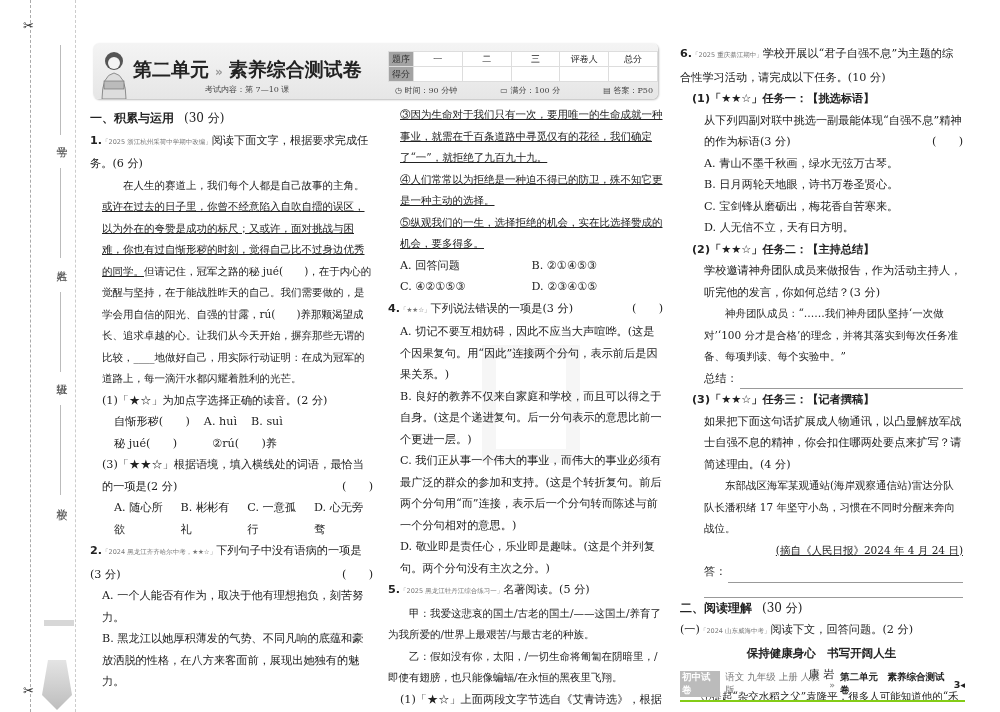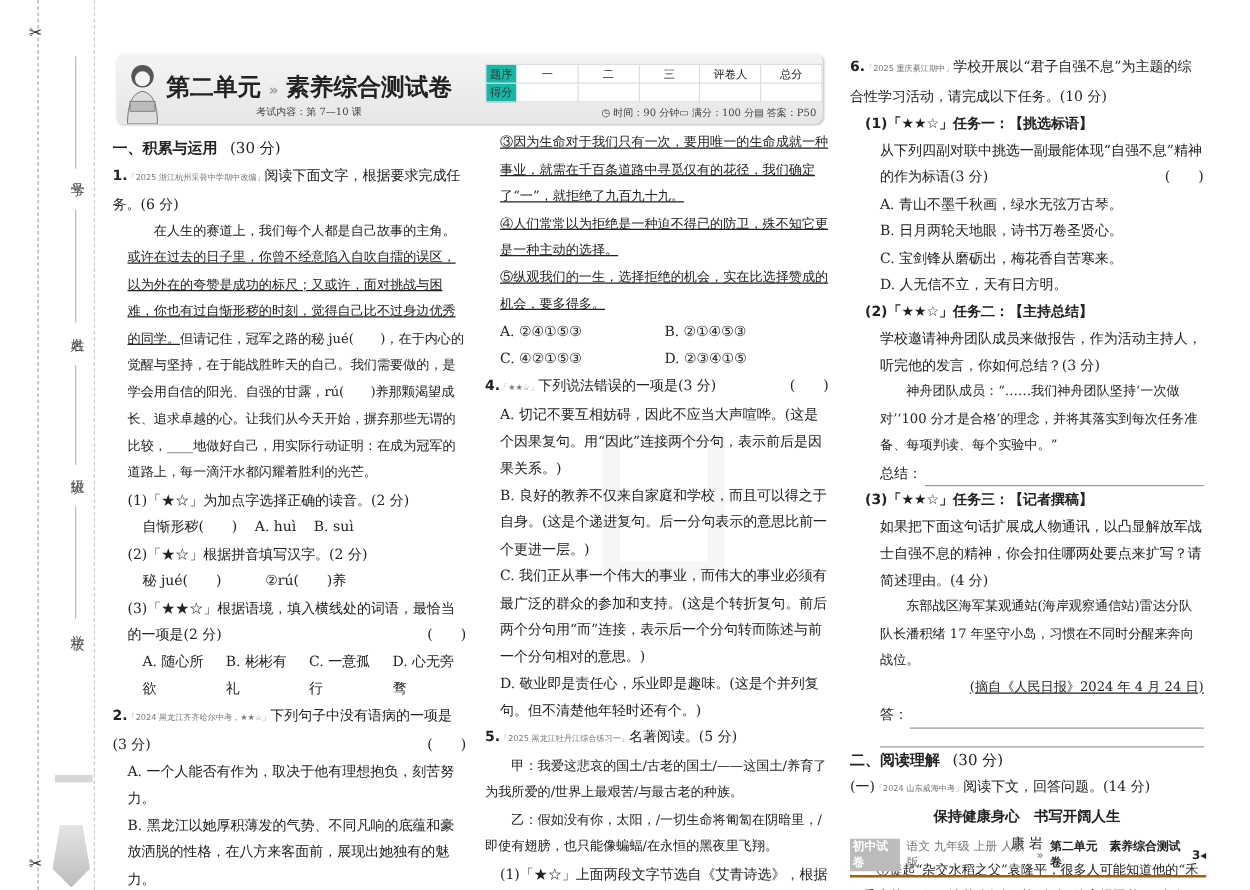--- a/index.html
+++ b/index.html
@@ -22,22 +22,22 @@
   .header{position:absolute;left:93px;top:43px;width:565px;height:56px;border-radius:6px;
           background:linear-gradient(180deg,#f4f4f4,#e6e6e6);box-shadow:1px 1px 2px #bbb;}
   .avatar{position:absolute;left:3px;top:4px;width:36px;height:52px;}
   .unit-title{position:absolute;left:40px;top:14px;font-size:19px;font-weight:bold;color:#222;
               font-family:"DejaVu Sans","Liberation Sans",sans-serif;white-space:nowrap;}
   .unit-title .sep{color:#999;font-size:12px;margin:0 6px;}
   .exam-range{position:absolute;left:112px;top:41px;font-size:8px;color:#444;}
   .score-table{position:absolute;left:295px;top:8px;border-collapse:collapse;background:#fff;font-size:9px;
                font-family:"DejaVu Sans","Liberation Sans",sans-serif;}
   .score-table td{border:1px solid #ddd;height:14px;text-align:center;width:48px;padding:0;}
-  .score-table td.hd{width:24px;background:#14b8a6;color:#333;font-family:Liberation Mono, monospace;}
-  .meta-row{position:absolute;left:302px;top:42px;width:258px;display:flex;justify-content:flex-end;font-size:8px;color:#444;}
+  .score-table td.hd{width:24px;background:#a3a3a3;color:#333;font-family:Liberation Mono, monospace;}
+  .meta-row{position:absolute;left:302px;top:42px;width:258px;display:flex;justify-content:space-between;font-size:8px;color:#444;}
   
   .col{position:absolute;line-height:21.5px;}
   .c1{left:90px;top:108px;width:283px;}
   .c2{left:388px;top:104px;width:275px;}
   .c3{left:680px;top:43px;width:283px;}
   .sec{font-weight:bold;font-size:12px;font-family:"DejaVu Sans","Liberation Sans",sans-serif;}
   .sec .pts{font-weight:normal;font-family:"DejaVu Serif",serif;margin-left:10px;}
   .qn{font-weight:bold;font-family:"DejaVu Sans","Liberation Sans",sans-serif;}
   .src{font-size:6.5px;color:#777;font-family:"DejaVu Sans","Liberation Sans",sans-serif;}
   .ind{padding-left:12px;}
@@ -50,21 +50,21 @@
   .opt2{display:grid;grid-template-columns:1fr 1fr;padding-left:12px;}
   .ansline{display:flex;align-items:flex-end;padding-left:24px;}
   .ansline .ln{flex:1;border-bottom:1px solid #999;height:15px;margin-left:2px;}
   .blank{border-bottom:1px solid #999;height:14px;margin-left:24px;}
   .task{font-weight:bold;font-family:"DejaVu Sans","Liberation Sans",sans-serif;}
   .article-title{text-align:center;font-weight:bold;font-family:"DejaVu Sans","Liberation Sans",sans-serif;font-size:11.5px;}
   .author{text-align:center;}
   .quote-right{text-align:right;}
   .watermark{position:absolute;left:482px;top:345px;width:70px;height:90px;border:14px solid #f2f2f2;opacity:.7;}
   .footer{position:absolute;left:680px;top:671px;width:285px;display:flex;align-items:center;gap:5px;font-size:9.5px;
-          font-family:"DejaVu Sans","Liberation Sans",sans-serif;color:#777;border-bottom:2px solid #a16207;padding-bottom:3px;}
+          font-family:"DejaVu Sans","Liberation Sans",sans-serif;color:#777;border-bottom:2px solid #84cc16;padding-bottom:3px;}
   .footer .tag{background:#bbb;color:#fff;padding:0 2px;font-weight:bold;}
   .footer .bold{color:#222;font-weight:bold;}
   .footer .pg{margin-left:auto;color:#222;font-weight:bold;}
 </style>
 </head>
 <body>
 
 <div class="binding">
   <div class="cutline"></div>
   <div class="cutline2"></div>
@@ -124,21 +124,20 @@
   <div class="sec"><span>一、积累与运用</span><span class="pts">(30 分)</span></div>
   <div>
     <span class="qn">1.</span><span class="src">「2025 浙江杭州采荷中学期中改编」</span><span>阅读下面文字，根据要求完成任务。(6 分)</span>
     <div class="para ind"><span>在人生的赛道上，我们每个人都是自己故事的主角。</span><span class="ul">或许在过去的日子里，你曾不经意陷入自吹自擂的误区，以为外在的夸赞是成功的标尺；又或许，面对挑战与困难，你也有过自惭形秽的时刻，觉得自己比不过身边优秀的同学。</span><span>但请记住，冠军之路的秘 jué(　　)，在于内心的觉醒与坚持，在于能战胜昨天的自己。我们需要做的，是学会用自信的阳光、自强的甘露，rú(　　)养那颗渴望成长、追求卓越的心。让我们从今天开始，摒弃那些无谓的比较，____地做好自己，用实际行动证明：在成为冠军的道路上，每一滴汗水都闪耀着胜利的光芒。</span></div>
     <div class="ind">(1)「★☆」为加点字选择正确的读音。(2 分)</div>
     <div class="opts">
         <span>自惭形秽(　　)</span>
         <span>A. huì</span>
         <span>B. suì</span>
       </div>
-    <div class="ind">(2)「★☆」根据拼音填写汉字。(2 分)</div>
     <div class="opts" style="gap:35px">
         <span>秘 jué(　　)</span>
         <span>②rú(　　)养</span>
       </div>
     <div class="ind"><span>(3)「★★☆」根据语境，填入横线处的词语，最恰当的一项是(2 分)</span><span class="paren">(　　)</span></div>
     <div class="opts" style="gap:8px">
         <span>A. 随心所欲</span>
         <span>B. 彬彬有礼</span>
         <span>C. 一意孤行</span>
         <span>D. 心无旁骛</span>
@@ -154,31 +153,31 @@
 
 </div>
 
 <div class="watermark"></div>
 
 <div class="col c2">
   <div class="ind pi">③因为生命对于我们只有一次，要用唯一的生命成就一种事业，就需在千百条道路中寻觅仅有的花径，我们确定了“一”，就拒绝了九百九十九。</div>
   <div class="ind pi">④人们常常以为拒绝是一种迫不得已的防卫，殊不知它更是一种主动的选择。</div>
   <div class="ind pi">⑤纵观我们的一生，选择拒绝的机会，实在比选择赞成的机会，要多得多。</div>
   <div class="opt2">
-    <span>A. ②④①⑤③</span>
+    <span>A. 回答问题</span>
     <span>B. ②①④⑤③</span>
     <span>C. ④②①⑤③</span>
     <span>D. ②③④①⑤</span>
   </div>
   <div>
     <span class="qn">4.</span><span class="src">「★★☆」</span><span>下列说法错误的一项是(3 分)</span><span class="paren">(　　)</span>
     <div class="ind">A. 切记不要互相妨碍，因此不应当大声喧哗。(这是个因果复句。用“因此”连接两个分句，表示前后是因果关系。)</div>
     <div class="ind">B. 良好的教养不仅来自家庭和学校，而且可以得之于自身。(这是个递进复句。后一分句表示的意思比前一个更进一层。)</div>
     <div class="ind">C. 我们正从事一个伟大的事业，而伟大的事业必须有最广泛的群众的参加和支持。(这是个转折复句。前后两个分句用“而”连接，表示后一个分句转而陈述与前一个分句相对的意思。)</div>
-    <div class="ind">D. 敬业即是责任心，乐业即是趣味。(这是个并列复句。但不清楚他年轻时还有个。)</div>
+    <div class="ind">D. 敬业即是责任心，乐业即是趣味。(这是个并列复句。两个分句没有主次之分。)</div>
   </div>
   <div>
     <span class="qn">5.</span><span class="src">「2025 黑龙江牡丹江综合练习一」</span><span>名著阅读。(5 分)</span>
     <div class="para">甲：我爱这悲哀的国土/古老的国土/——这国土/养育了为我所爱的/世界上最艰苦/与最古老的种族。</div>
     <div class="para">乙：假如没有你，太阳，/一切生命将匍匐在阴暗里，/即使有翅膀，也只能像蝙蝠/在永恒的黑夜里飞翔。</div>
     <div class="ind">(1)「★☆」上面两段文字节选自《艾青诗选》，根据诗歌内容，写出艾青诗歌中的两个主要意象。(2 分)</div>
     
     
     
     
@@ -207,21 +206,21 @@
     <div class="ind2 para">东部战区海军某观通站(海岸观察通信站)雷达分队队长潘积绪 17 年坚守小岛，习惯在不同时分醒来奔向战位。</div>
     <div class="quote-right pi">(摘自《人民日报》2024 年 4 月 24 日)</div>
     <div class="ansline">
         <span>答：</span>
         <span class="ln"></span>
       </div>
     <div class="blank"></div>
   </div>
   <div class="sec"><span>二、阅读理解</span><span class="pts">(30 分)</span></div>
   <div>
-    <div><span>(一)</span><span class="src">「2024 山东威海中考」</span><span>阅读下文，回答问题。(14 分)</span></div>
+    <div><span>(一)</span><span class="src">「2024 山东威海中考」</span><span>阅读下文，回答问题。(2 分)</span></div>
     <div class="article-title">保持健康身心　书写开阔人生</div>
     <div class="author">康 岩</div>
     <div class="para"><span>①提起“杂交水稻之父”袁隆平，很多人可能知道他的“禾下乘凉梦”，但不清楚他年轻时还有个“体育报国梦”。袁隆平一辈子热爱运动、坚持锻炼。</span></div>
 
   </div>
 </div>
 
 <div class="footer">
   <span class="tag">初中试卷</span>
   <span>语文 九年级 上册 人教版</span>

